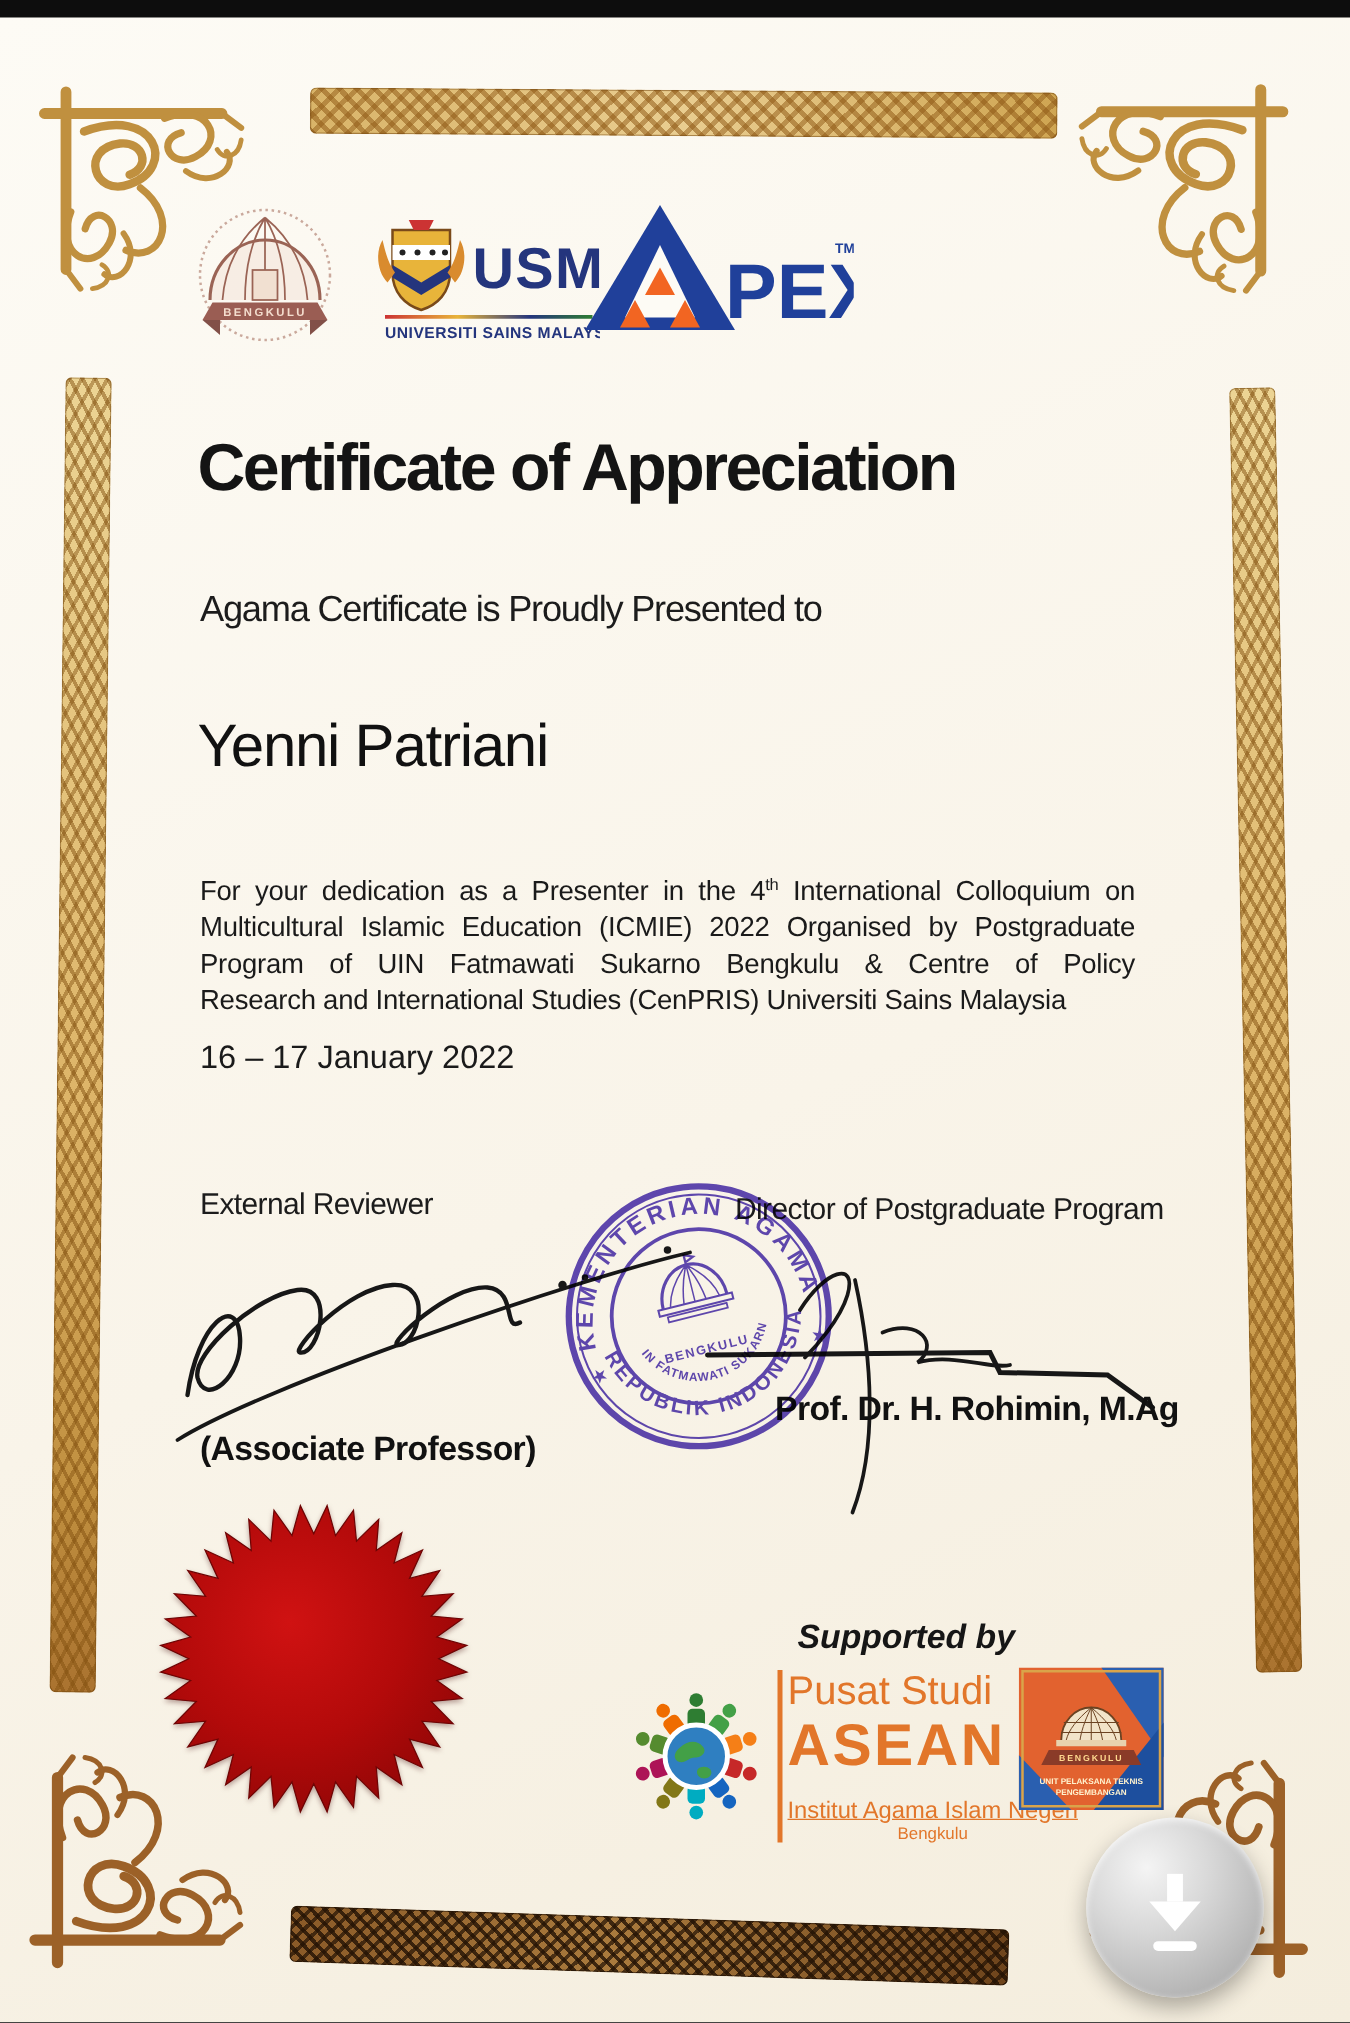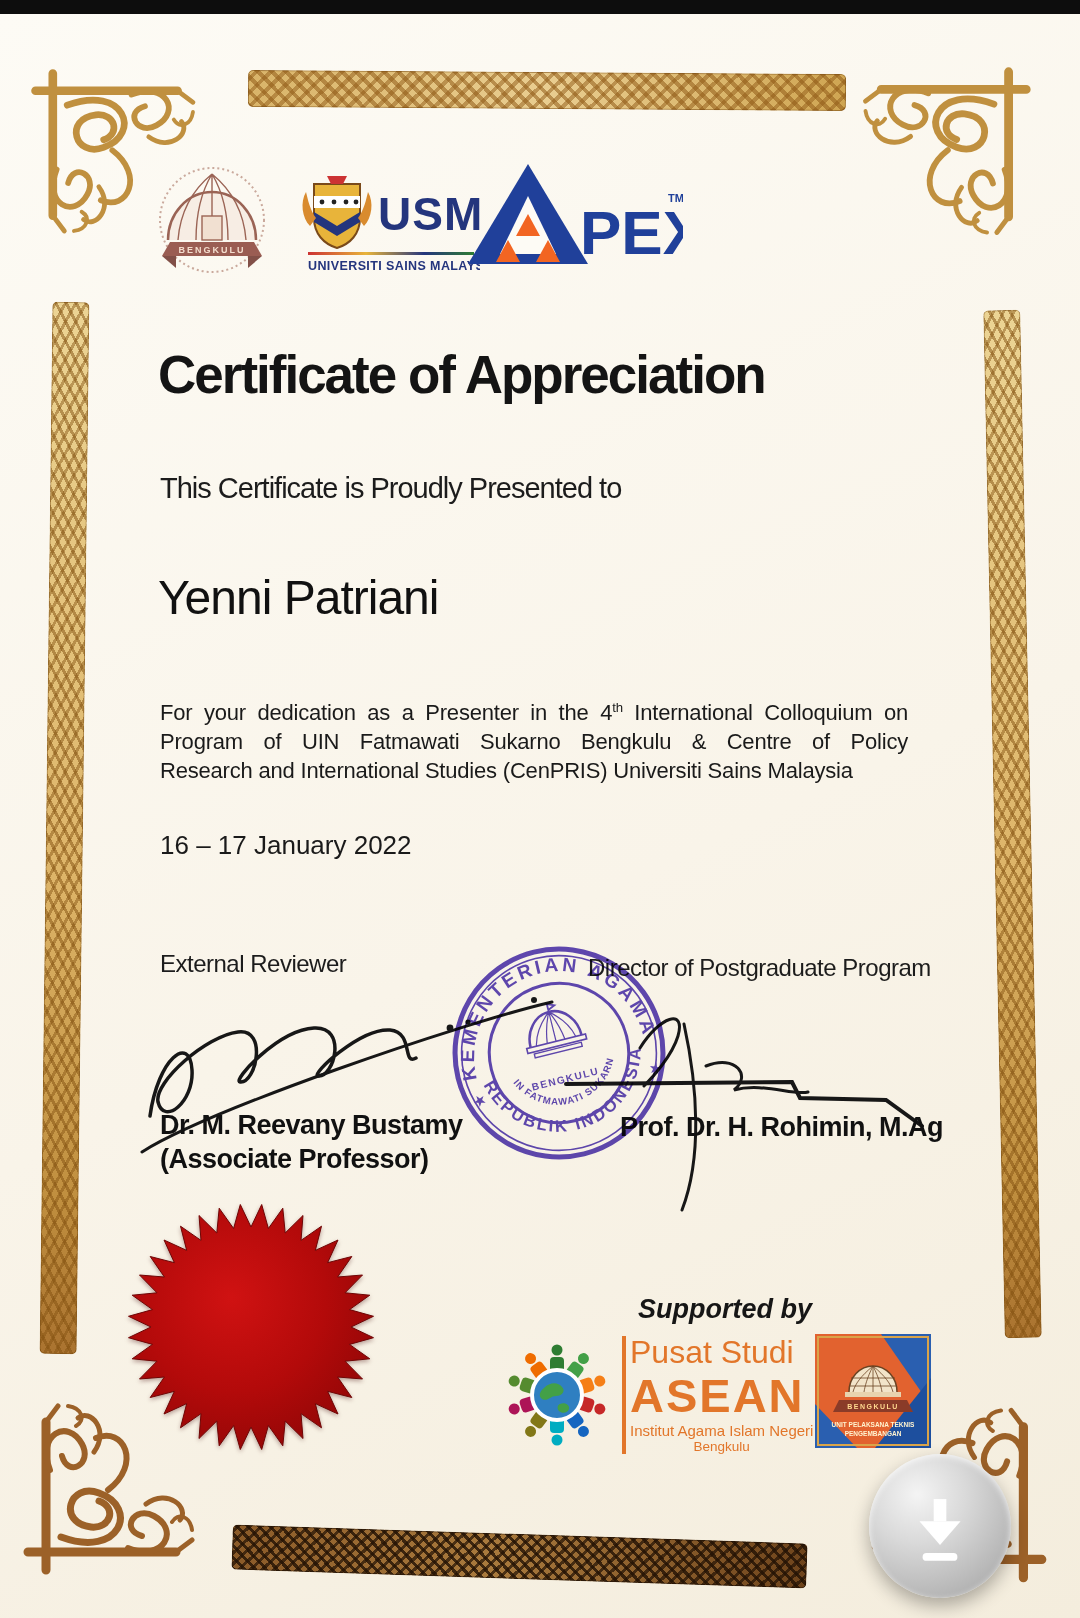--- a/index.html
+++ b/index.html
@@ -58,21 +58,21 @@
   .redseal{position:absolute;left:126px;top:1188px;width:250px;height:250px;
            filter:drop-shadow(0 2px 2px rgba(60,0,0,.35));}
 
   .supported{position:absolute;left:560px;top:1280px;width:330px;text-align:center;
              font-size:27px;font-weight:bold;font-style:italic;color:#161616;}
   .asean{position:absolute;left:502px;top:1322px;display:flex;align-items:center;}
   .asean-txt{margin-left:10px;padding-left:4px;border-left:4px solid #e2762a;color:#e2762a;
              line-height:1;text-align:center;}
   .asean-l1{font-size:32px;text-align:left;}
   .asean-l2{font-size:47px;font-weight:bold;letter-spacing:2px;margin-top:4px;text-align:left;}
-  .asean-l3{font-size:15px;margin-top:4px;}
+  .asean-l3{font-size:19px;margin-top:20px;text-decoration:underline;}
   .asean-l4{font-size:13.5px;margin-top:2px;}
 
   .upt{position:absolute;left:815px;top:1320px;}
 
   .fab{position:absolute;left:869px;top:1440px;width:142px;height:144px;border-radius:50%;
        background:radial-gradient(circle at 34% 28%,#f4f4f4 0%,#d9d9d9 35%,#b5b5b5 75%,#9d9d9d 100%);
        box-shadow:0 8px 18px rgba(0,0,0,.30), inset 0 2px 6px rgba(255,255,255,.8);
        display:flex;align-items:center;justify-content:center;cursor:pointer;}
 </style>
 </head>
@@ -160,25 +160,26 @@
       <polygon points="60,2 120,102 0,102" fill="#20409a"></polygon>
       <polygon points="60,34 88,92 32,92" fill="#fdfbf5"></polygon>
       <polygon points="60,52 72,74 48,74" fill="#f26522"></polygon>
       <polygon points="40,78 52,100 28,100" fill="#f26522"></polygon>
       <polygon points="80,78 92,100 68,100" fill="#f26522"></polygon>
       <text x="112" y="92" font-size="62" font-weight="800" fill="#20409a" letter-spacing="0">PEX</text>
       <text x="200" y="40" font-size="11" font-weight="bold" fill="#20409a">TM</text>
     </svg>
 
     <div class="title">Certificate of Appreciation</div>
-    <div class="presented">This Certificate is Proudly Presented to</div>
+    <div class="presented">Agama Certificate is Proudly Presented to</div>
     <div class="recipient">Yenni Patriani</div>
 
     <div class="body">
       <div class="bline"><span>For your dedication as a Presenter in the 4</span><sup>th</sup><span> International Colloquium on</span></div>
+      <div class="bline">Multicultural Islamic Education (ICMIE) 2022 Organised by Postgraduate</div>
       <div class="bline">Program of UIN Fatmawati Sukarno Bengkulu &amp; Centre of Policy</div>
       <div class="bline last">Research and International Studies (CenPRIS) Universiti Sains Malaysia</div>
     </div>
     <div class="dateline">16 – 17 January 2022</div>
 
     <div class="sig-role" style="left:160px;top:936px">External Reviewer</div>
     <div class="sig-role" style="left:588px;top:940px">Director of Postgraduate Program</div>
 
     <svg class="sig-svg" style="left:128px;top:952px" width="480" height="200" viewBox="0 0 480 200">
       <g fill="none" stroke="#171717" stroke-linecap="round">
@@ -192,21 +193,20 @@
 
     <svg class="sig-svg" style="left:556px;top:944px" width="370" height="256" viewBox="0 0 370 256">
       <g fill="none" stroke="#171717" stroke-linecap="round">
         <path stroke-width="3" d="M84 90 C104 58 130 50 122 78 C116 98 96 120 88 128"></path>
         <path stroke-width="4" d="M10 126 L236 124 L244 140 L330 142 L366 168"></path>
         <path stroke-width="3" d="M150 108 C180 96 196 118 178 132 C206 124 238 138 252 134"></path>
         <path stroke-width="3" d="M128 66 C142 130 146 200 126 252"></path>
       </g>
     </svg>
 
-    <div class="sig-name" style="left:160px;top:1096px">Dr. M. Reevany Bustamy</div>
     <div class="sig-name" style="left:160px;top:1130px">(Associate Professor)</div>
     <div class="sig-name" style="left:620px;top:1098px">Prof. Dr. H. Rohimin, M.Ag</div>
 
     <svg class="stamp" viewBox="0 0 216 216">
       <defs>
         <path id="arcT" d="M 23 112 A 85 85 0 0 1 193 112"></path>
         <path id="arcB" d="M 28 122 A 82 82 0 0 0 188 122"></path>
         <path id="arcI" d="M 56 124 A 56 56 0 0 0 160 124"></path>
       </defs>
       <g fill="none" stroke="#4a30b4">

